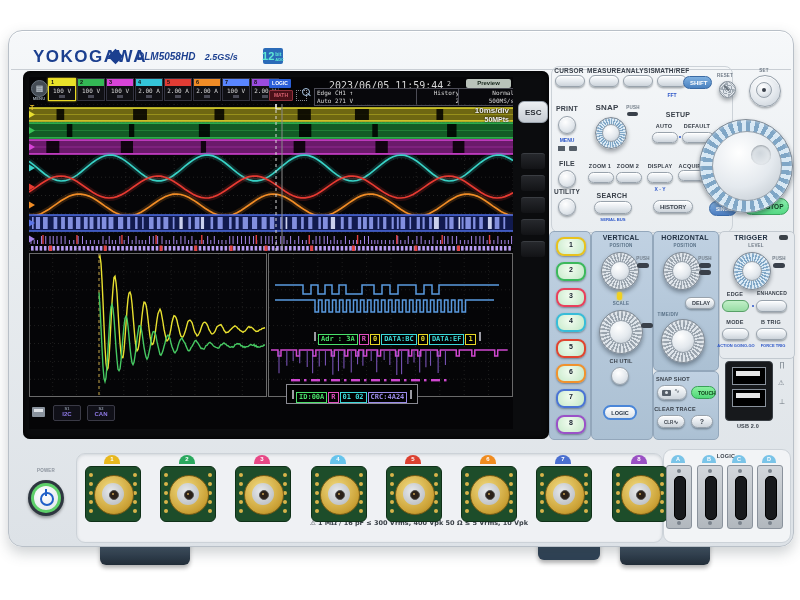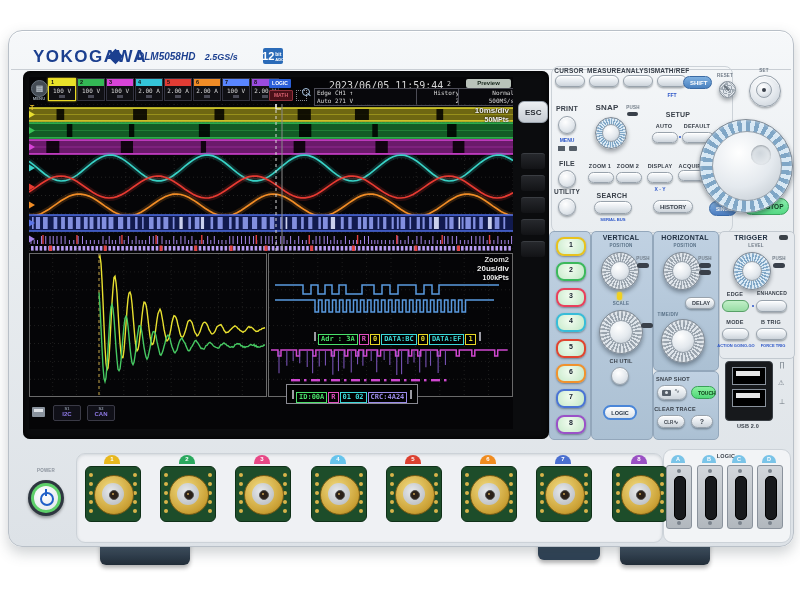--- a/index.html
+++ b/index.html
@@ -40,21 +40,21 @@
 
   <div class="abs device">
 
     <div class="abs" style="left:24px;top:16px;font:bold 17px 'Liberation Sans',sans-serif;color:#1b3f8f;letter-spacing:1.5px">YOKOGAWA</div>
     <div class="abs" style="left:101px;top:20px;width:11px;height:11px;background:#1b3f8f;transform:rotate(45deg)"></div>
     <div class="abs" style="left:128px;top:15px;width:130px;color:#1b3f8f;font-style:italic">
       <span style="font:bold italic 10px 'Liberation Sans',sans-serif">DLM5058HD</span>
       <span style="font:bold italic 9px 'Liberation Sans',sans-serif;margin-left:5px">2.5GS/s 500MHz</span>
       <div style="font:bold italic 6.5px 'Liberation Sans',sans-serif">HIGH DEFINITION OSCILLOSCOPE</div>
     </div>
-    <div class="abs" style="left:254px;top:17px;width:20px;height:16px;background:#2b6bb8;border-radius:2px;color:#ffffff;display:flex;align-items:center;justify-content:center">
+    <div class="abs" style="left:254px;top:17px;width:20px;height:16px;background:#2b6bb8;border-radius:2px;color:#5eead4;display:flex;align-items:center;justify-content:center">
       <span style="font:bold 11px 'Liberation Sans',sans-serif">12</span>
       <span style="display:inline-block;margin-left:1px;line-height:1">
         <span style="display:block;font:bold 5px 'Liberation Sans',sans-serif">bit</span>
         <span style="display:block;font:bold 4px 'Liberation Sans',sans-serif">ADC</span>
       </span>
     </div>
     <div class="abs seam" style="left:2px;top:38px;width:780px"></div>
 
     <div class="abs" style="left:14px;top:40px;width:526px;height:368px;background:#0b0c0e;border-radius:7px;box-shadow:inset 0 0 6px #000">
 
@@ -618,25 +618,20 @@
           </svg>
 
         <div class="abs" style="left:1px;top:27px;color:#e8c030;font:bold 7px 'Liberation Sans',sans-serif">T</div>
 
         <div class="abs zlines" style="left:380px;top:29px;width:100px">
           <div>10ms/div</div>
           <div style="font-size:7px">50MPts</div>
         </div>
 
 
-        <div class="abs zlines" style="left:380px;top:178px;width:100px">
-          <div style="font-size:7.5px;color:#dcdcdc">Zoom2</div>
-          <div>20us/div</div>
-          <div style="font-size:7px">100kPts</div>
-        </div>
 
         <div class="abs" id="dec1" style="left:283px;top:250px;white-space:nowrap"><div style="display: inline-block; width: 2px; height: 9px; background: rgb(154, 154, 162); margin: 0px 2px; vertical-align: middle;"></div><span class="seg" style="border-color: rgb(74, 224, 106); color: rgb(74, 224, 106);">Adr : 3A</span><span class="seg" style="border-color: rgb(224, 80, 192); color: rgb(224, 80, 192);">R</span><span class="seg" style="border-color: rgb(232, 216, 39); color: rgb(232, 216, 39);">0</span><span class="seg" style="border-color: rgb(60, 216, 216); color: rgb(60, 216, 216);">DATA:BC</span><span class="seg" style="border-color: rgb(232, 216, 39); color: rgb(232, 216, 39);">0</span><span class="seg" style="border-color: rgb(60, 216, 216); color: rgb(60, 216, 216);">DATA:EF</span><span class="seg" style="border-color: rgb(232, 216, 39); color: rgb(232, 216, 39);">1</span><div style="display: inline-block; width: 2px; height: 9px; background: rgb(154, 154, 162); margin: 0px 2px; vertical-align: middle;"></div></div>
         <div class="abs" id="dec2" style="left:257px;top:307px;white-space:nowrap;border:1px solid #8a8a92;padding:0 3px;background:#000"><div style="display: inline-block; width: 2px; height: 9px; background: rgb(154, 154, 162); margin: 0px 2px; vertical-align: middle;"></div><span class="seg" style="border-color: rgb(74, 224, 106); color: rgb(74, 224, 106);">ID:00A</span><span class="seg" style="border-color: rgb(224, 80, 192); color: rgb(224, 80, 192);">R</span><span class="seg" style="border-color: rgb(60, 216, 216); color: rgb(60, 216, 216);">01 02</span><span class="seg" style="border-color: rgb(154, 138, 232); color: rgb(154, 138, 232);">CRC:4A24</span><div style="display: inline-block; width: 2px; height: 9px; background: rgb(154, 154, 162); margin: 0px 2px; vertical-align: middle;"></div></div>
 
         <div class="abs" style="left:3px;top:330px;width:13px;height:10px;background:#8a939e;border-radius:1px">
           <div class="abs" style="left:2px;top:2px;width:9px;height:3px;background:#dfe3e8"></div>
         </div>
         <div class="abs" id="busbadges" style="left:24px;top:328px;display:flex;gap:6px">
             <div style="position: relative; width: 26px; height: 14px; background: rgb(16, 16, 24); border: 1px solid rgb(58, 58, 70); border-radius: 2px; text-align: center;">
               <div style="font: bold 4px / 5px &quot;Liberation Sans&quot;, sans-serif; color: rgb(138, 147, 160);">S1</div>
@@ -808,20 +803,21 @@
     <div class="abs lbl xs" style="left:15px;top:438px;width:44px;color:#8a929c">POWER</div>
     <div class="abs" style="left:19px;top:449px;width:36px;height:36px;border-radius:50%;background:#2e3640;box-shadow:0 2px 3px rgba(0,0,0,.35)">
       <div class="abs" style="left:3px;top:3px;width:30px;height:30px;border-radius:50%;background:#5ecf6a"></div>
       <div class="abs" style="left:6px;top:6px;width:24px;height:24px;border-radius:50%;background:radial-gradient(circle at 40% 32%,#fff,#dfe4e9)"></div>
       <div class="abs" style="left:12px;top:12px;width:10px;height:10px;border:2px solid #2060c8;border-radius:50%"></div>
       <div class="abs" style="left:17px;top:9px;width:2px;height:7px;background:#2060c8"></div>
     </div>
 
     <div class="abs" style="left:67px;top:422px;width:585px;height:88px;background:#eff1f4;border:1px solid #ccd2d8;border-radius:9px;box-shadow:inset 0 1px 3px rgba(120,130,140,.25)"></div>
     <div id="bncrow"></div>
+    <div class="abs" style="left:240px;top:488px;width:340px;text-align:center;font:bold 6.5px 'DejaVu Sans',sans-serif;color:#3a4148">⚠  1 MΩ / 16 pF ≤ 300 Vrms, 400 Vpk    50 Ω ≤ 5 Vrms, 10 Vpk</div>
 
     <div class="abs" style="left:654px;top:418px;width:126px;height:92px;background:#f2f4f6;border:1px solid #ccd2d8;border-radius:9px"></div>
     <div class="abs lbl s" style="left:654px;top:422px;width:126px">LOGIC</div>
     <div id="podrow"></div>
   <div style="position: absolute; left: 547px; top: 206px; width: 26px; height: 15px; border-radius: 8px; border: 2px solid rgb(232, 194, 30); background: radial-gradient(circle at 45% 35%, rgb(242, 252, 240), rgb(194, 232, 198)); text-align: center; font: bold 7px / 12px &quot;Liberation Sans&quot;, sans-serif; color: rgb(21, 32, 44); box-shadow: rgba(20, 30, 40, 0.4) 0px 1px 2px;">1</div>
       <div style="position: absolute; left: 547px; top: 231.4px; width: 26px; height: 15px; border-radius: 8px; border: 2px solid rgb(60, 184, 92); background: radial-gradient(circle at 45% 35%, rgb(242, 252, 240), rgb(194, 232, 198)); text-align: center; font: bold 7px / 12px &quot;Liberation Sans&quot;, sans-serif; color: rgb(21, 32, 44); box-shadow: rgba(20, 30, 40, 0.4) 0px 1px 2px;">2</div>
       <div style="position: absolute; left: 547px; top: 256.8px; width: 26px; height: 15px; border-radius: 8px; border: 2px solid rgb(232, 64, 92); background: radial-gradient(circle at 45% 35%, rgb(242, 252, 240), rgb(194, 232, 198)); text-align: center; font: bold 7px / 12px &quot;Liberation Sans&quot;, sans-serif; color: rgb(21, 32, 44); box-shadow: rgba(20, 30, 40, 0.4) 0px 1px 2px;">3</div>
       <div style="position: absolute; left: 547px; top: 282.2px; width: 26px; height: 15px; border-radius: 8px; border: 2px solid rgb(56, 188, 216); background: radial-gradient(circle at 45% 35%, rgb(242, 252, 240), rgb(194, 232, 198)); text-align: center; font: bold 7px / 12px &quot;Liberation Sans&quot;, sans-serif; color: rgb(21, 32, 44); box-shadow: rgba(20, 30, 40, 0.4) 0px 1px 2px;">4</div>
       <div style="position: absolute; left: 547px; top: 307.6px; width: 26px; height: 15px; border-radius: 8px; border: 2px solid rgb(224, 68, 48); background: radial-gradient(circle at 45% 35%, rgb(242, 252, 240), rgb(194, 232, 198)); text-align: center; font: bold 7px / 12px &quot;Liberation Sans&quot;, sans-serif; color: rgb(21, 32, 44); box-shadow: rgba(20, 30, 40, 0.4) 0px 1px 2px;">5</div>
       <div style="position: absolute; left: 547px; top: 333px; width: 26px; height: 15px; border-radius: 8px; border: 2px solid rgb(240, 146, 46); background: radial-gradient(circle at 45% 35%, rgb(242, 252, 240), rgb(194, 232, 198)); text-align: center; font: bold 7px / 12px &quot;Liberation Sans&quot;, sans-serif; color: rgb(21, 32, 44); box-shadow: rgba(20, 30, 40, 0.4) 0px 1px 2px;">6</div>

